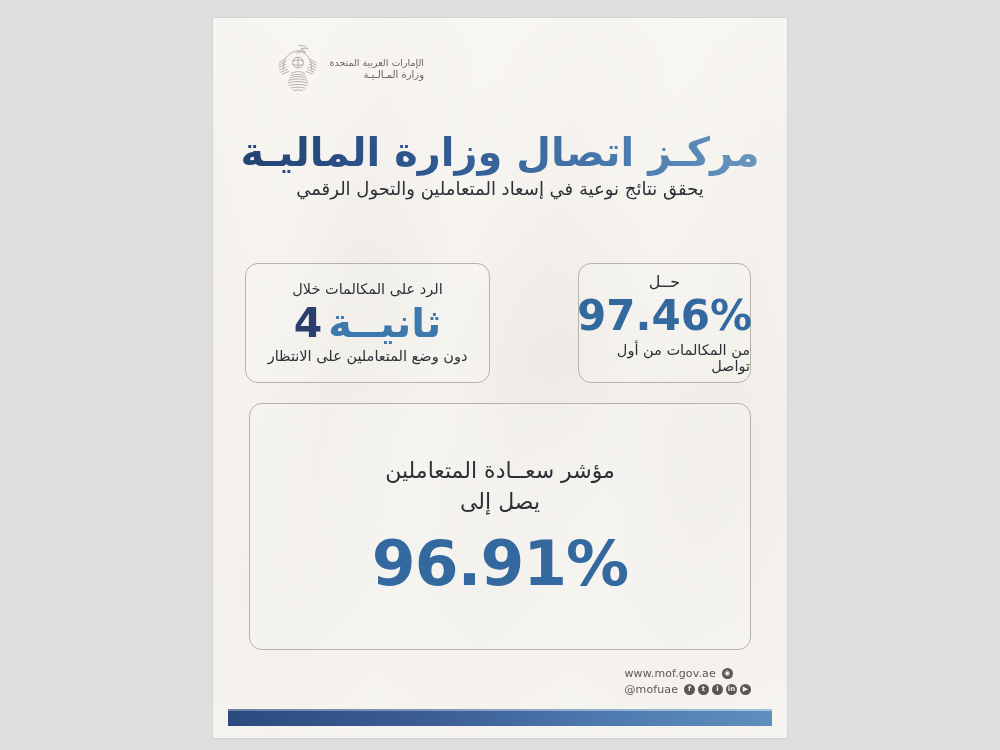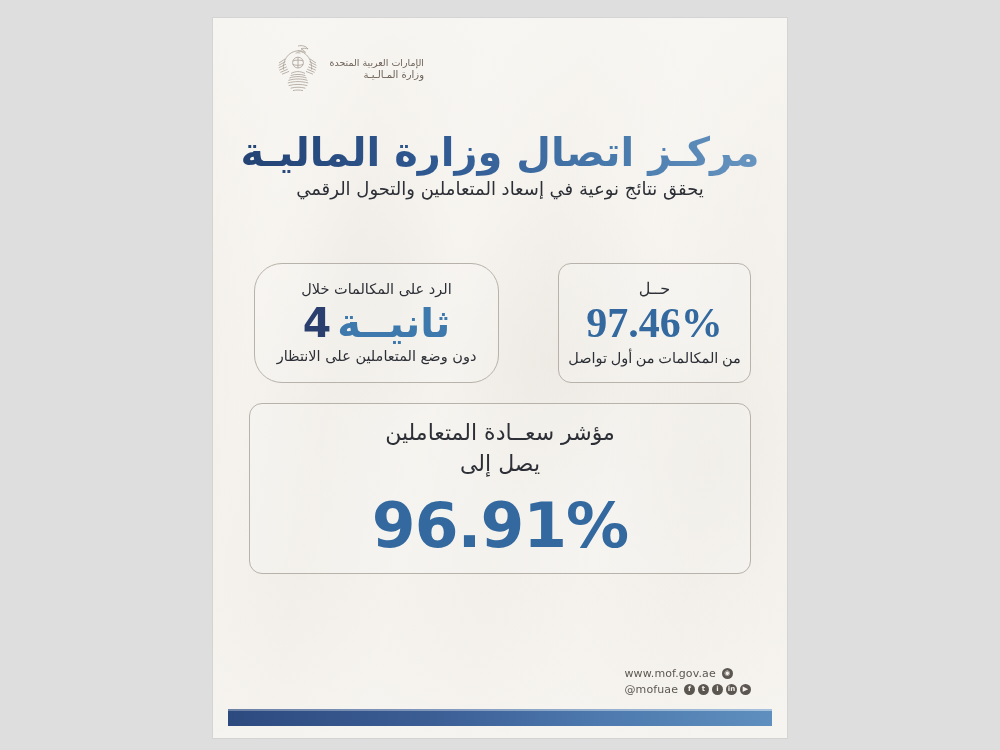--- a/index.html
+++ b/index.html
@@ -116,38 +116,36 @@
     border: 1px solid #b7b2aa;
     border-radius: 13px;
     background: rgba(250,248,245,0.30);
     display: flex;
     flex-direction: column;
     align-items: center;
     justify-content: center;
   }
 
   #card-response {
-    right: 288px;   
+    right: 297px;   
     top: 245px;
     width: 245px;
     height: 120px;
-    border-radius: 28px;
   }
   #card-resolution {
     right: 36px;
     top: 245px;
-    width: 193px;
+    width: 173px;
     height: 120px;
-    font-family: Liberation Serif, serif;
   }
   #card-happiness {
     right: 36px;
     top: 385px;
     width: 502px;
-    height: 171px;
+    height: 247px;
   }
 
   .card-top-label {
     font-size: 14.5px;
     color: #2c2f36;
     line-height: 1.3;
   }
   .card-bottom-label {
     font-size: 14.5px;
     color: #2c2f36;

